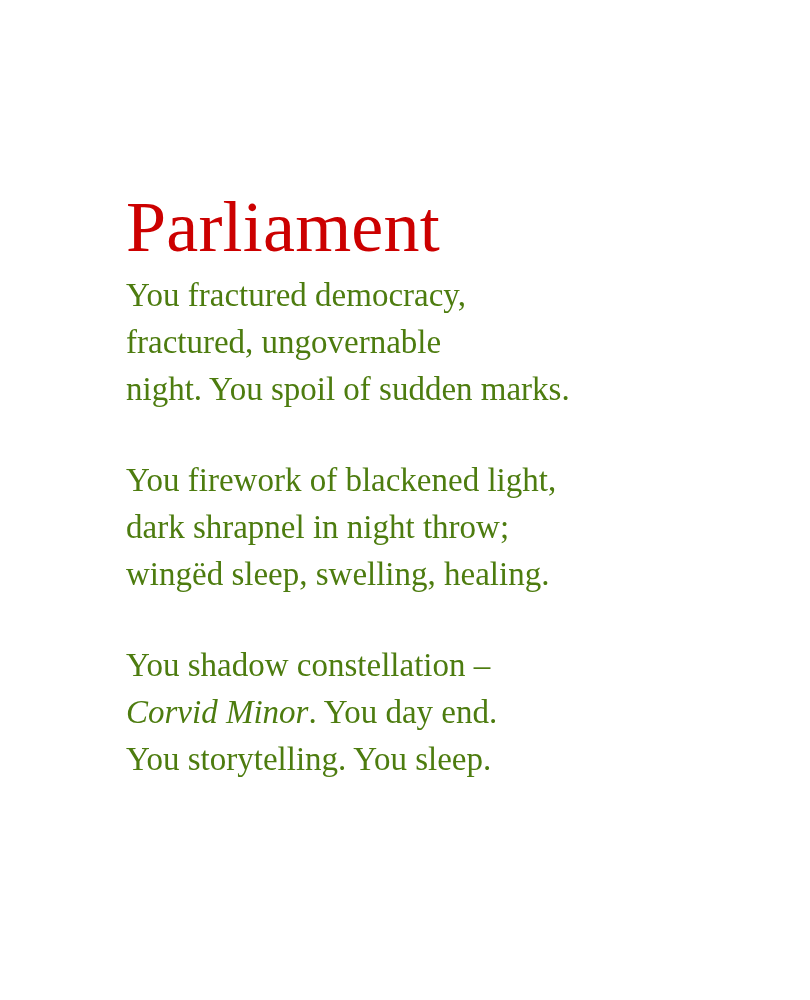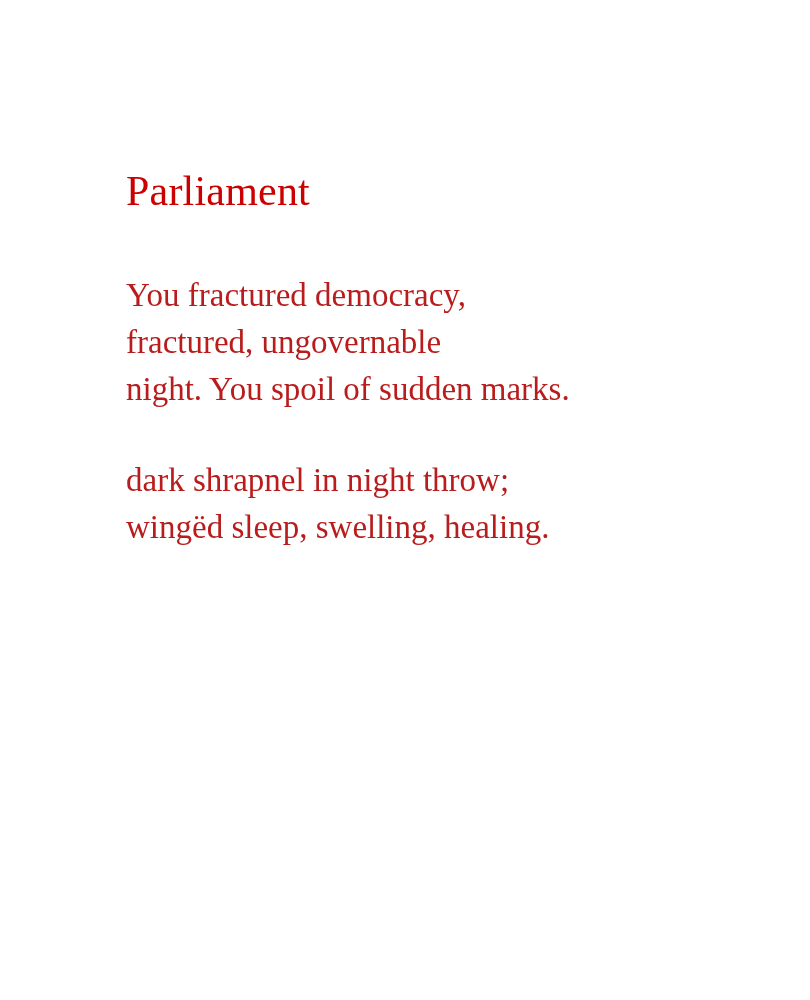--- a/index.html
+++ b/index.html
@@ -19,21 +19,21 @@
     width: 810px;
     height: 1000px;
     box-sizing: border-box;
     padding: 0;
   }
   .poem-title {
     position: absolute;
     left: 126px;
     top: 140px;
     font-family: "Liberation Serif", serif;
-    font-size: 42px;
+    font-size: 72px;
     line-height: 1.1;
     font-weight: 400;
     color: #cc0000;
     letter-spacing: 0.2px;
     white-space: nowrap;
   }
   .poem-body {
     position: absolute;
     left: 126px;
     top: 272px;
@@ -42,21 +42,21 @@
   .stanza {
     margin: 0 0 44px 0;
   }
   .stanza:last-child {
     margin-bottom: 0;
   }
   .line {
     font-family: "Liberation Serif", serif;
     font-size: 33px;
     line-height: 47px;
-    color: #b91c1c;
+    color: #4d7c0f;
     white-space: pre;
   }
   .line.italic-lead .lead-italic {
     font-style: italic;
   }
 </style>
 </head>
 <body>
 
 <div class="page">
@@ -65,19 +65,25 @@
 
   <div class="poem-body">
 
     <div class="stanza">
       <div class="line">You fractured democracy,</div>
       <div class="line">fractured, ungovernable</div>
       <div class="line">night. You spoil of sudden marks.</div>
     </div>
 
     <div class="stanza">
+      <div class="line">You firework of blackened light,</div>
       <div class="line">dark shrapnel in night throw;</div>
       <div class="line">wingëd sleep, swelling, healing.</div>
     </div>
 
+    <div class="stanza">
+      <div class="line">You shadow constellation –</div>
+      <div class="line italic-lead"><em class="lead-italic">Corvid Minor</em><span>. You day end.</span></div>
+      <div class="line">You storytelling. You sleep.</div>
+    </div>
 
   </div>
 </div>
 
 </body></html>

